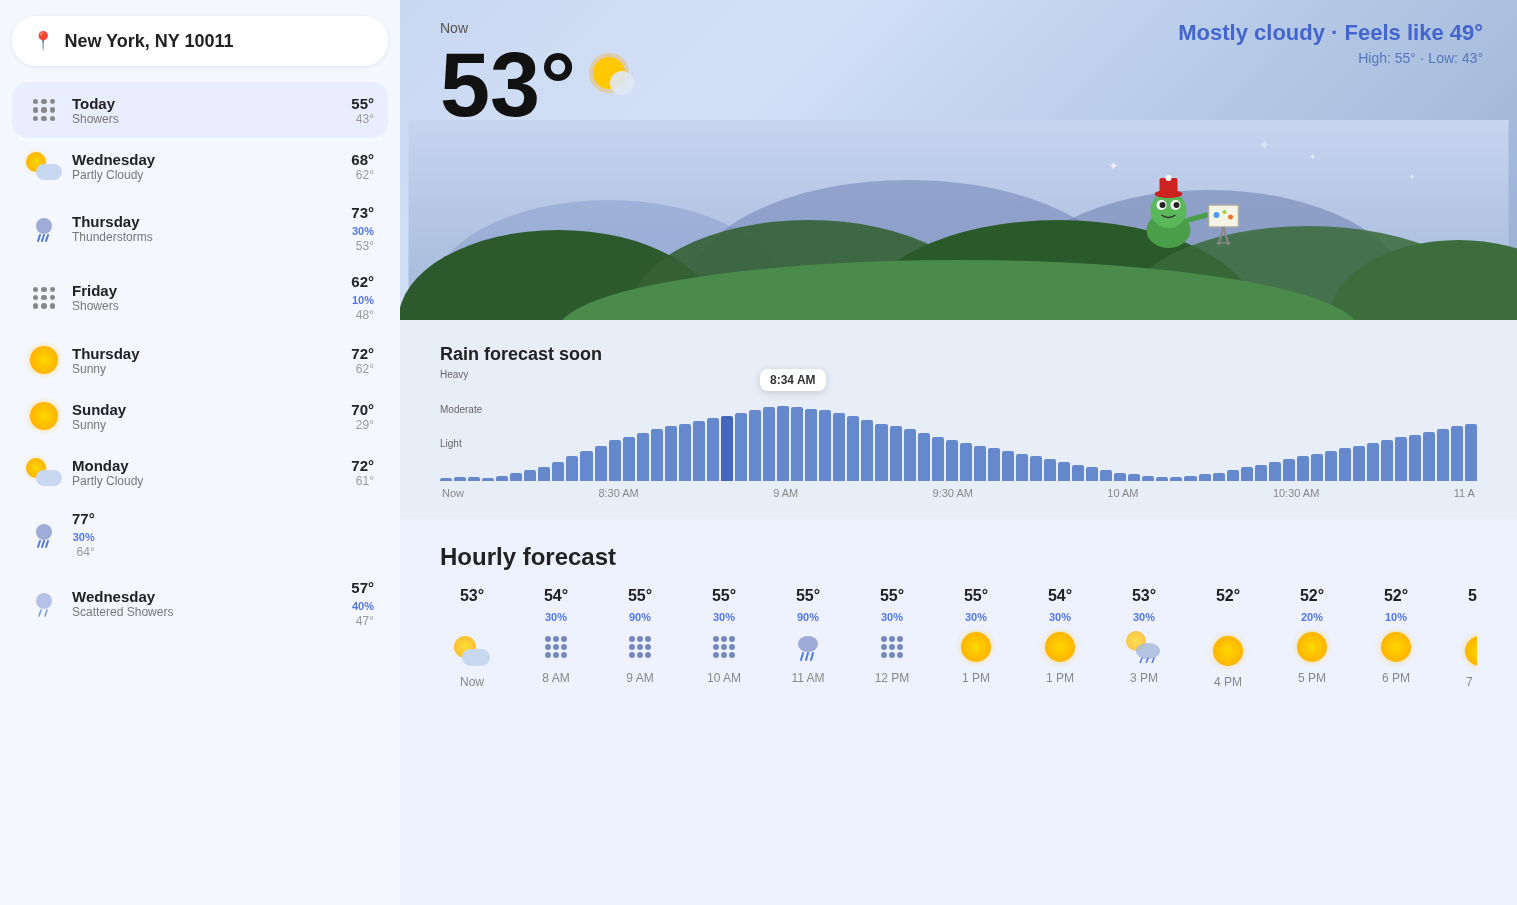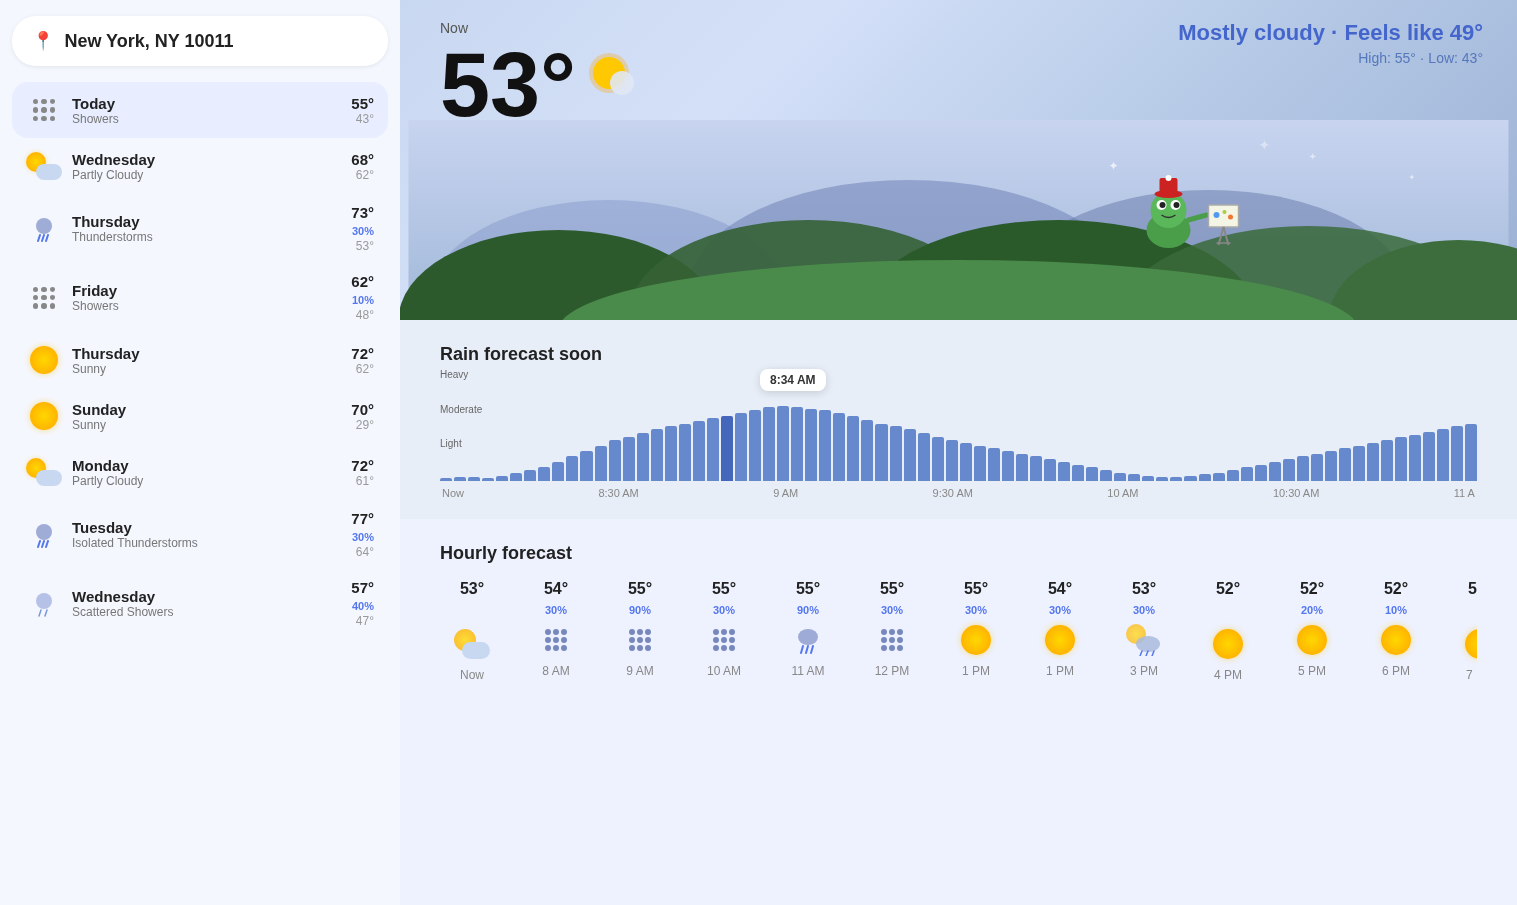--- a/index.html
+++ b/index.html
@@ -250,21 +250,21 @@
       padding: 0 2px;
     }
 
     
     .hourly-section {
       background: #eef2ff;
       padding: 24px 40px;
     }
 
     .hourly-title {
-      font-size: 18px;
+      font-size: 24px;
       font-weight: 700;
       color: #222;
       margin-bottom: 16px;
     }
 
     .hourly-scroll {
       display: flex;
       gap: 20px;
       overflow-x: auto;
     }
@@ -453,24 +453,20 @@
       <div class="day-row">
     <div class="day-icon">
       <div style="display:flex;flex-direction:column;align-items:center;">
       <svg width="28" height="28" viewBox="0 0 28 28">
               <circle cx="14" cy="11" r="8" fill="#8899cc" opacity="0.8"></circle>
               <line x1="10" y1="20" x2="8" y2="26" stroke="#5577ee" stroke-width="2" stroke-linecap="round"></line>
               <line x1="14" y1="20" x2="12" y2="26" stroke="#5577ee" stroke-width="2" stroke-linecap="round"></line>
               <line x1="18" y1="20" x2="16" y2="26" stroke="#5577ee" stroke-width="2" stroke-linecap="round"></line>
             </svg>
     </div>
-    </div>
-    <div class="day-info">
-      <div class="day-name">Tuesday</div>
-      <div class="day-condition">Isolated Thunderstorms</div>
     </div>
     <div class="day-temps">
       <span class="temp-high">77°</span>
       <span class="precip-badge">30%</span>
       <span class="temp-low">64°</span>
     </div>
   </div>
       <div class="day-row">
     <div class="day-icon">
       <div style="display:flex;flex-direction:column;align-items:center;">

